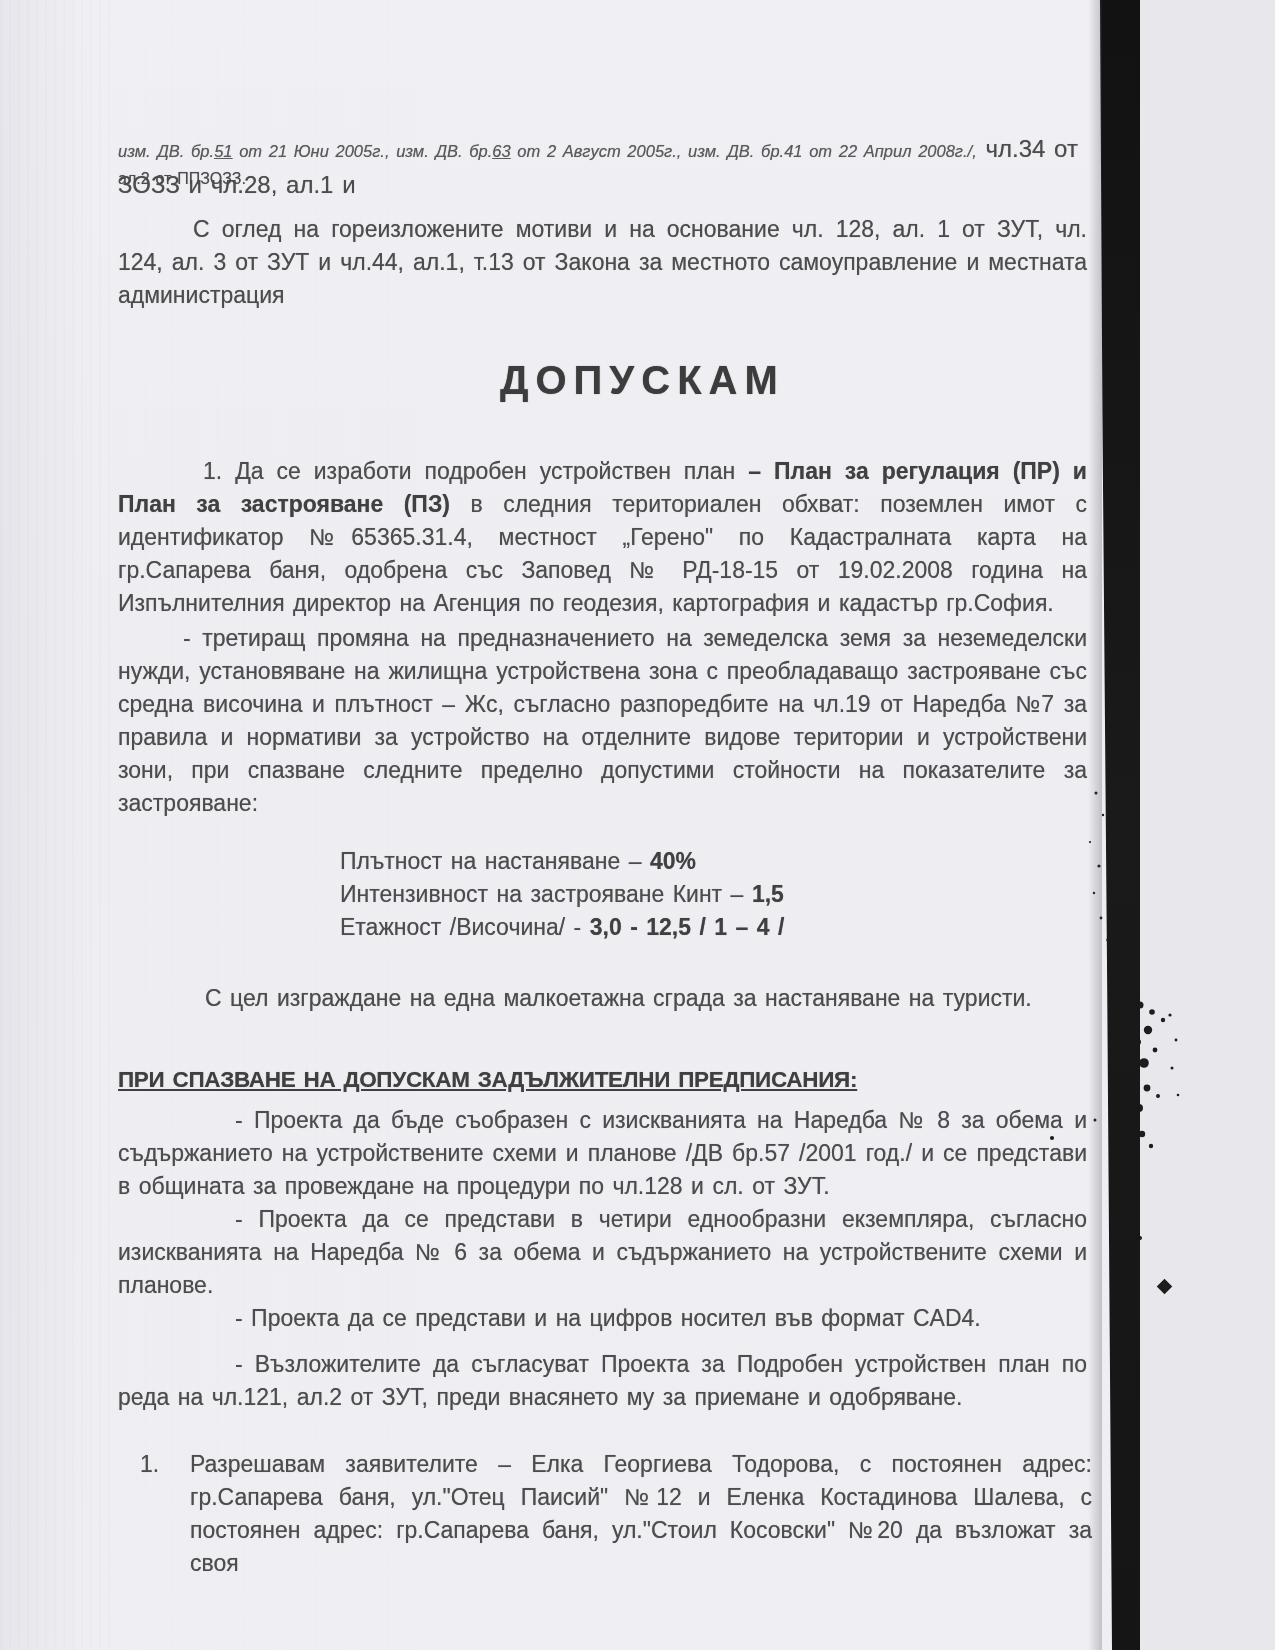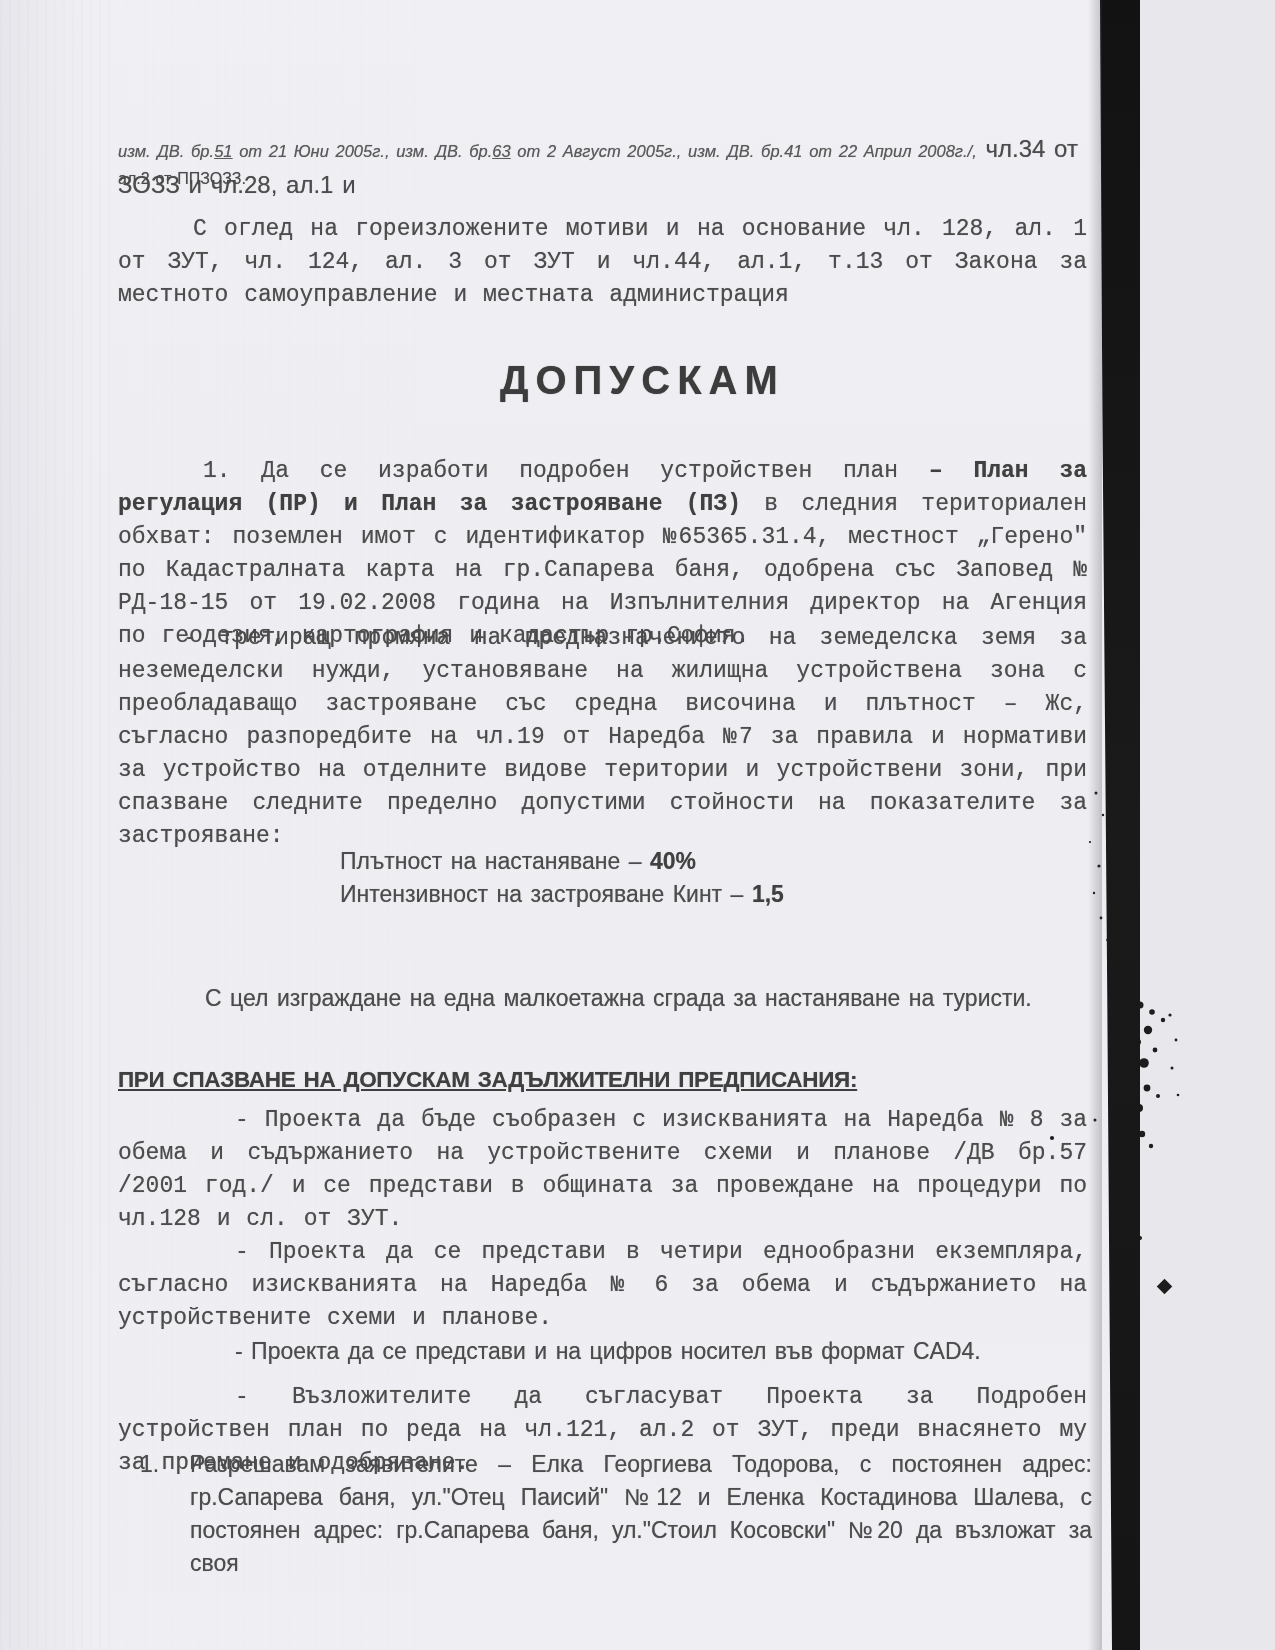--- a/index.html
+++ b/index.html
@@ -24,21 +24,21 @@
     opacity:.55;
     -webkit-mask-image:linear-gradient(90deg, rgba(0,0,0,.9) 0 110px, rgba(0,0,0,.18) 110px 420px, rgba(0,0,0,.06) 420px 100%);
             mask-image:linear-gradient(90deg, rgba(0,0,0,.9) 0 110px, rgba(0,0,0,.18) 110px 420px, rgba(0,0,0,.06) 420px 100%);
   }
   .txt{
     position:absolute;left:118px;width:969px;
     font-size:23px;line-height:33px;color:#4c4c4c;
     text-shadow:0 0 0.7px rgba(60,60,60,0.55);
     word-spacing:0.09em;
   }
-  .just{text-align:justify;font-family:Liberation Mono, monospace;}
+  .just{text-align:justify;}
   b,.b{font-weight:bold;color:#404040;}
   .small-it{font-size:16.5px;font-style:italic;color:#5a5a5a;}
   .big-inline{font-size:24px;font-style:normal;color:#4c4c4c;}
   .u{text-decoration:underline;}
   #decision-heading{
     position:absolute;left:452px;top:358px;
     font-size:40px;font-weight:bold;letter-spacing:7px;
     color:#3c3c3c;text-shadow:0 0 1px rgba(40,40,40,.6);margin-left:48px;
   }
   .indent75{text-indent:75px;}
@@ -90,20 +90,21 @@
 
   <div id="decision-heading">ДОПУСКАМ</div>
 
   <p class="txt just indent85" style="top:455px;margin:0;"><span>1.  Да се изработи подробен устройствен план </span><b>– План за регулация (ПР)  и План за застрояване (ПЗ)</b><span>  в следния териториален обхват: поземлен имот  с идентификатор №65365.31.4, местност „Герено" по Кадастралната карта на гр.Сапарева баня, одобрена със Заповед № РД-18-15 от 19.02.2008 година на Изпълнителния директор на Агенция по геодезия, картография и кадастър гр.София.</span></p>
 
   <p class="txt just indent65" style="top:622px;margin:0;">- третиращ  промяна на предназначението на земеделска  земя  за  неземеделски нужди,  установяване на жилищна  устройствена  зона с преобладаващо застрояване със средна височина и  плътност – Жс,  съгласно  разпоредбите  на  чл.19 от  Наредба  №7  за правила и нормативи за устройство на отделните видове територии и устройствени зони, при спазване следните пределно допустими стойности на показателите за застрояване:</p>
 
   <div class="txt" id="params" style="top:845px;">
     <div class="row"><span>Плътност на настаняване – </span><b>40%</b></div>
     <div class="row"><span>Интензивност на застрояване  Кинт – </span><b>1,5</b></div>
+    <div class="row"><span>Етажност /Височина/ - </span><b>3,0 - 12,5 / 1 – 4 /</b></div>
   </div>
 
   <div class="txt" style="top:982px;padding-left:87px;">С цел изграждане на една малкоетажна сграда за настаняване на туристи.</div>
 
   <div class="txt" id="presc" style="top:1063px;">
     <div id="presc-heading">ПРИ СПАЗВАНЕ НА ДОПУСКАМ ЗАДЪЛЖИТЕЛНИ ПРЕДПИСАНИЯ:</div>
     <p class="just indent117 first">- Проекта да бъде съобразен с изискванията на Наредба № 8 за обема и съдържанието на устройствените схеми и планове /ДВ бр.57 /2001 год./ и се представи в общината за провеждане на процедури по чл.128 и сл. от ЗУТ.</p>
     <p class="just indent117">- Проекта да се представи в четири еднообразни екземпляра, съгласно изискванията на Наредба № 6 за обема и съдържанието на  устройствените  схеми  и планове.</p>
     <p class="indent117">- Проекта да се представи и на цифров носител във формат CAD4.</p>
     <p class="just indent117 gap-top">- Възложителите да съгласуват Проекта за Подробен устройствен план по реда на чл.121, ал.2 от ЗУТ, преди внасянето му за приемане и одобряване.</p>

